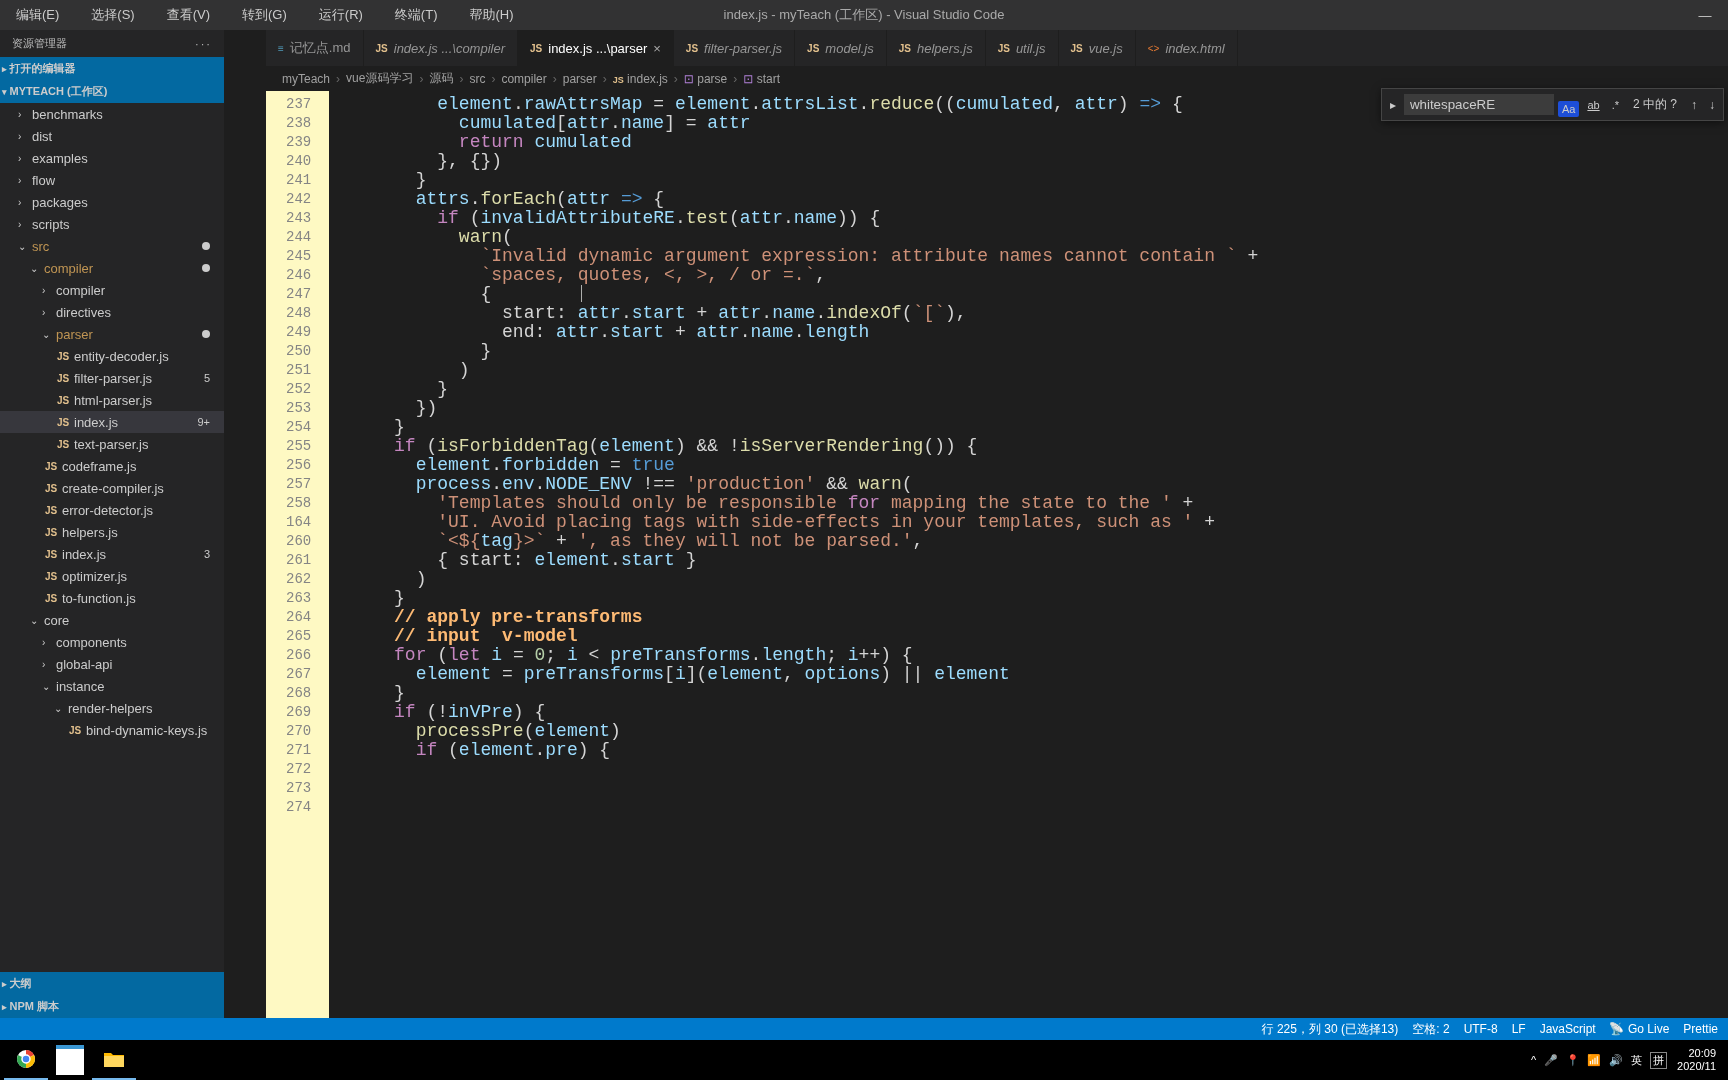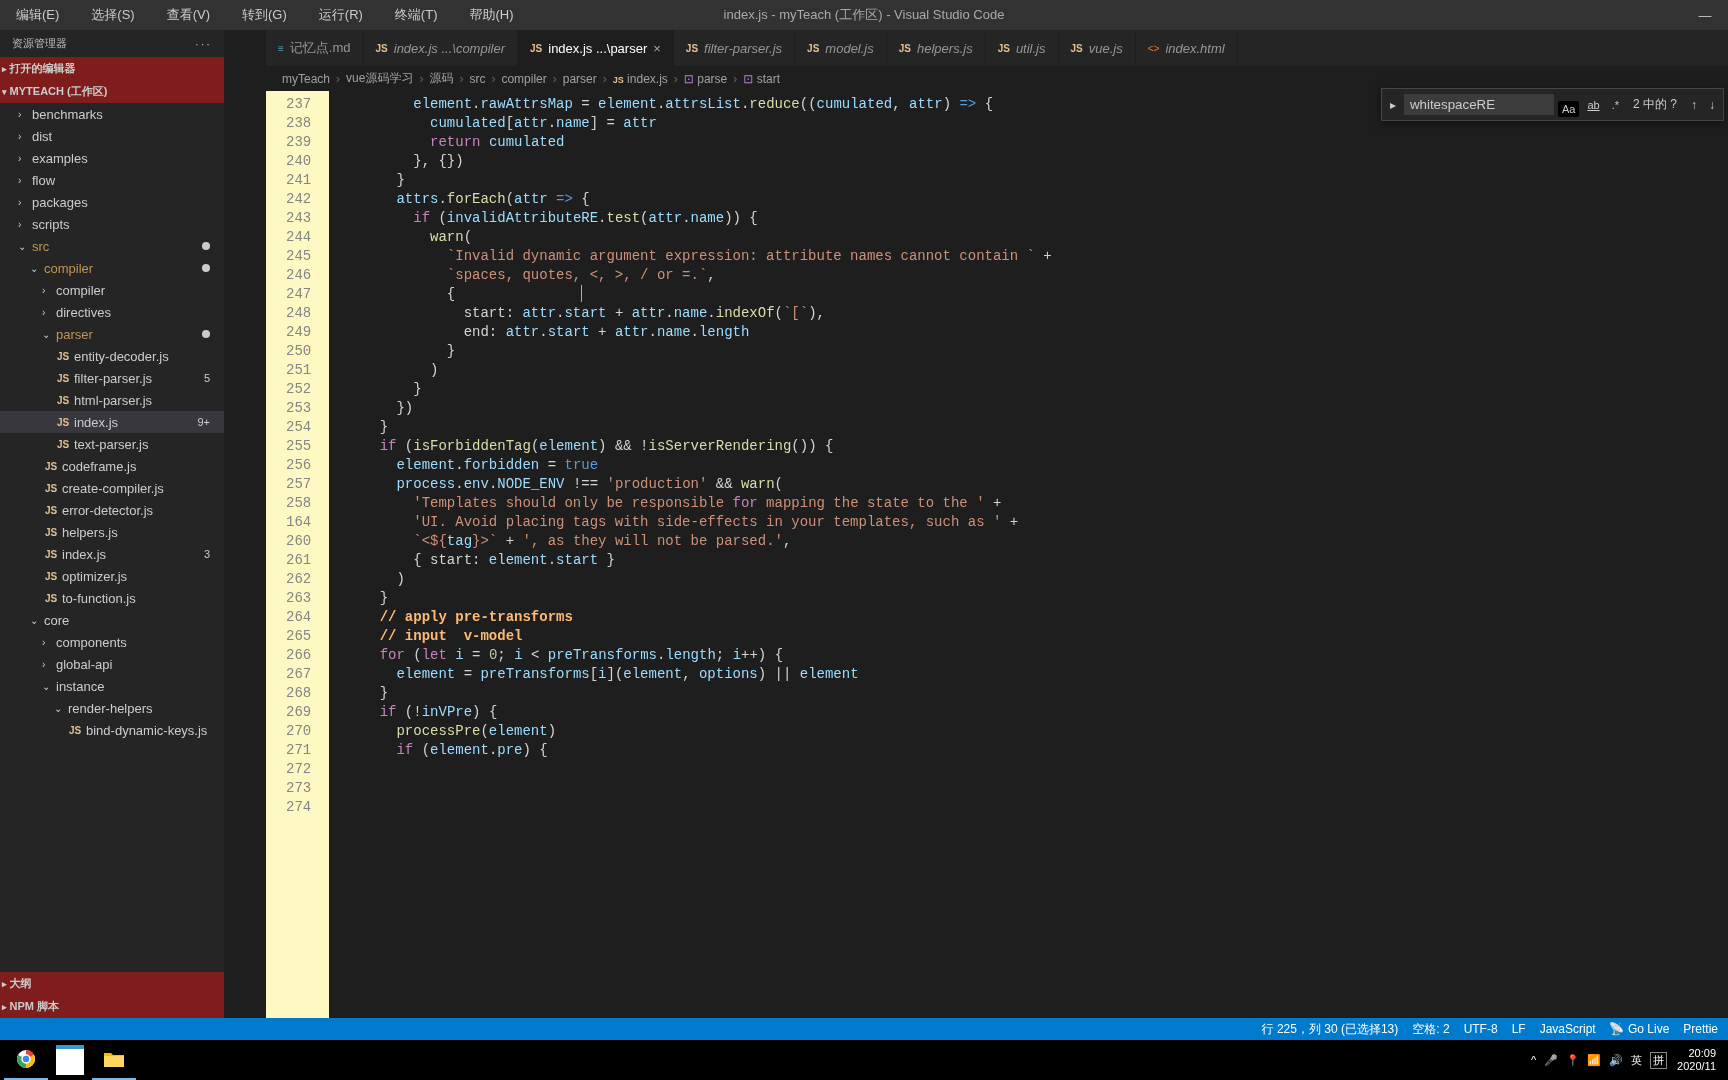--- a/index.html
+++ b/index.html
@@ -52,21 +52,21 @@
   justify-content: space-between;
   align-items: center;
 }
 .side-dots { letter-spacing: 2px; }
 .side-section {
   padding: 4px 2px;
   font-size: 11px;
   font-weight: 700;
   color: #cccccc;
   cursor: pointer;
-  background: #7f1d1d;
+  background: #0369a1;
 }
 .tree { flex: 1; overflow-y: auto; }
 .tree-item {
   display: flex;
   align-items: center;
   padding: 2px 4px 2px 12px;
   cursor: pointer;
   font-size: 13px;
   color: #cccccc;
   height: 22px;
@@ -123,21 +123,21 @@
   padding-left: 20px;
   font-family: Consolas, "Courier New", monospace;
   font-size: 14px;
   line-height: 19px;
   padding-top: 4px;
   user-select: none;
 }
 .code {
   flex: 1;
   font-family: Consolas, "Courier New", monospace;
-  font-size: 14px;
+  font-size: 18px;
   line-height: 19px;
   padding-top: 4px;
   white-space: pre;
   color: #d4d4d4;
   position: relative;
 }
 .tk-kw { color: #c586c0; }
 .tk-var { color: #9cdcfe; }
 .tk-fn { color: #dcdcaa; }
 .tk-str { color: #ce9178; }
@@ -173,21 +173,21 @@
   padding: 3px 6px;
   width: 150px;
   outline: none;
 }
 .find-opt {
   padding: 2px 4px;
   cursor: pointer;
   color: #ccc;
   font-size: 11px;
 }
-.find-opt.on { background: #000000; border-radius: 2px; margin-top: 9px; }
+.find-opt.on { background: #1d4ed8; border-radius: 2px; margin-top: 9px; }
 .find-nav { color: #ccc; padding: 2px 4px; cursor: pointer; }
 
 .statusbar {
   height: 22px;
   background: #007acc;
   color: #fff;
   display: flex;
   align-items: center;
   font-size: 12px;
   padding: 0 10px;

